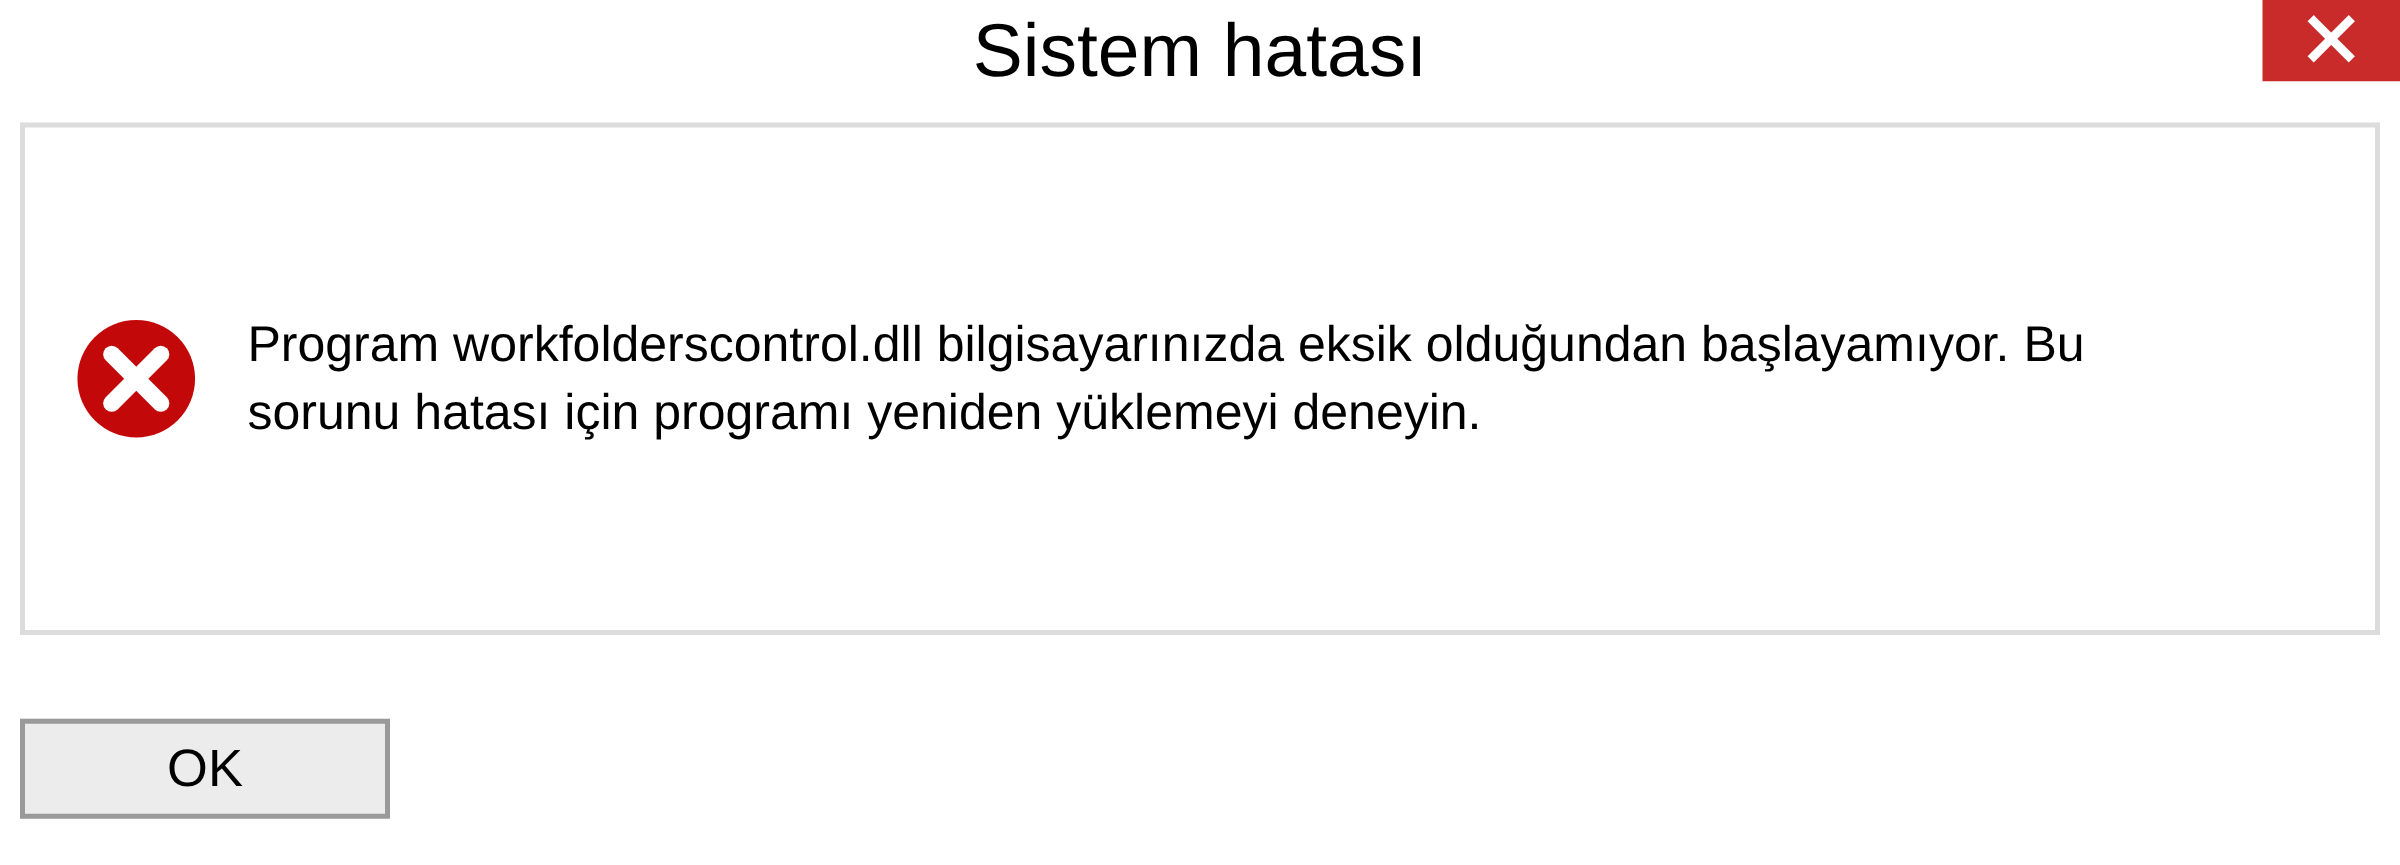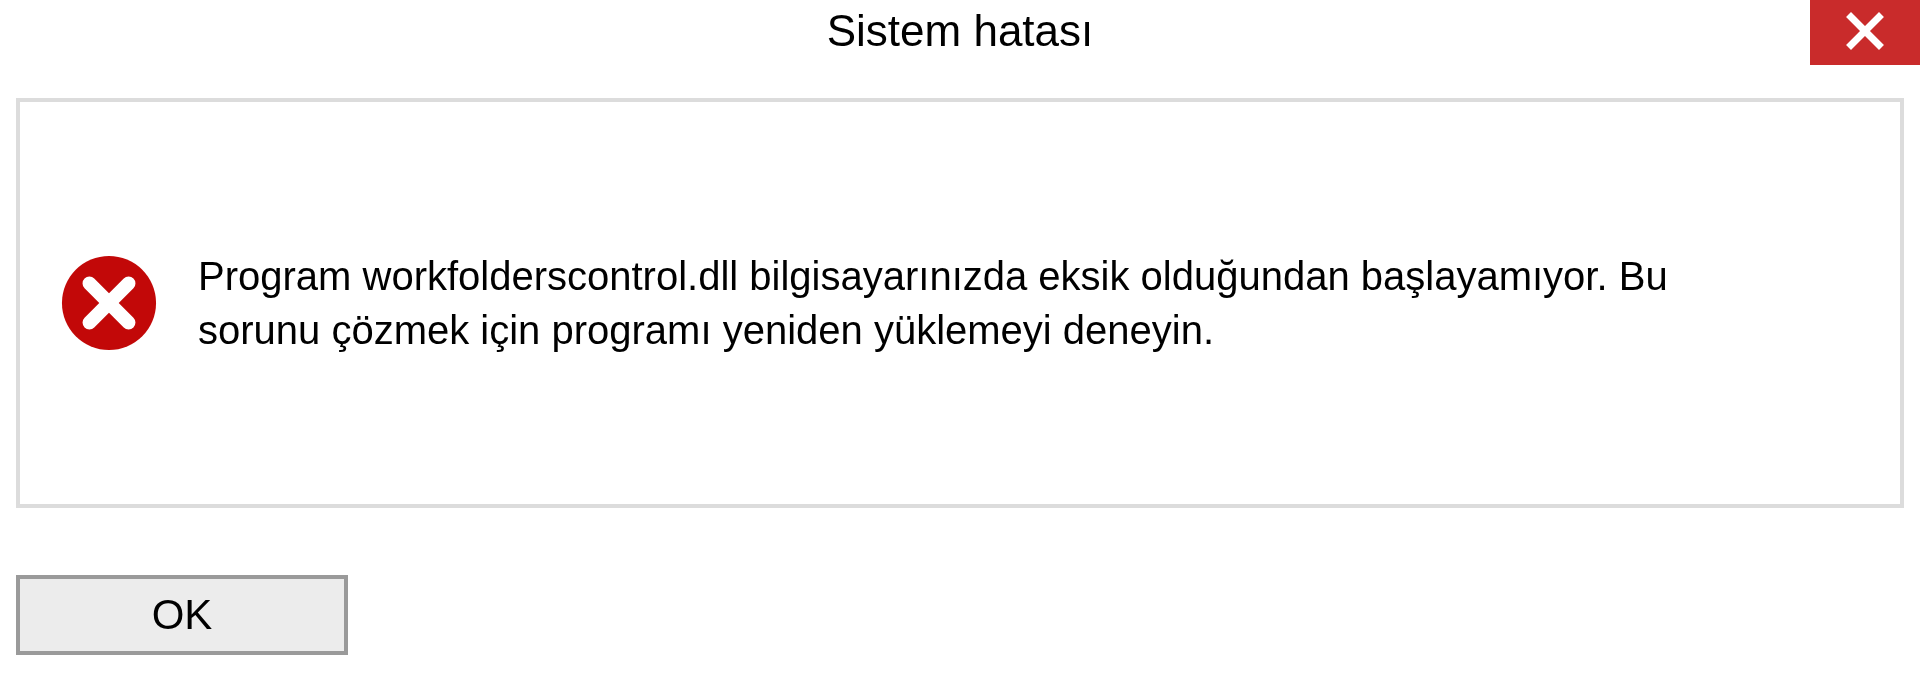--- a/index.html
+++ b/index.html
@@ -14,21 +14,21 @@
     }
     .titlebar {
       display: flex;
       align-items: flex-start;
       justify-content: center;
       position: relative;
       height: 90px;
       padding-top: 6px;
     }
     .title {
-      font-size: 44px;
+      font-size: 60px;
       font-weight: 400;
       color: #000;
       text-align: right;
     }
     .close-btn {
       position: absolute;
       top: 0px;
       right: 0px;
       width: 110px;
       height: 65px;
@@ -71,21 +71,21 @@
     }
     .watermark {
       font-size: 62px;
       font-weight: 800;
       color: #c20808;
       letter-spacing: 1px;
       font-family: Arial, "Segoe UI", sans-serif;
       margin-left: 640px;
     }
     .ok-btn {
-      width: 332px;
+      width: 296px;
       height: 80px;
       border: 4px solid #9a9a9a;
       background: #ececec;
       font-size: 42px;
       font-family: "Segoe UI", Tahoma, Arial, sans-serif;
       color: #000;
       cursor: pointer;
       display: flex;
       align-items: center;
       justify-content: center;
@@ -108,20 +108,20 @@
 </div>
 
 <div class="content-box">
   <div class="error-icon">
     <svg viewBox="0 0 100 100">
       <circle cx="50" cy="50" r="48" fill="#c20808"></circle>
       <line x1="30" y1="30" x2="70" y2="70" stroke="#ffffff" stroke-width="14" stroke-linecap="round"></line>
       <line x1="70" y1="30" x2="30" y2="70" stroke="#ffffff" stroke-width="14" stroke-linecap="round"></line>
     </svg>
   </div>
-  <div class="message">Program workfolderscontrol.dll bilgisayarınızda eksik olduğundan başlayamıyor. Bu sorunu çözmek için programı yeniden yüklemeyi deneyin.</div>
+  <div class="message">Program workfolderscontrol.dll bilgisayarınızda eksik olduğundan başlayamıyor. Bu sorunu hatası için programı yeniden yüklemeyi deneyin.</div>
 </div>
 
 <div class="footer">
   <button class="ok-btn">
     <span>OK</span>
   </button>
 </div>
 
 </body></html>

